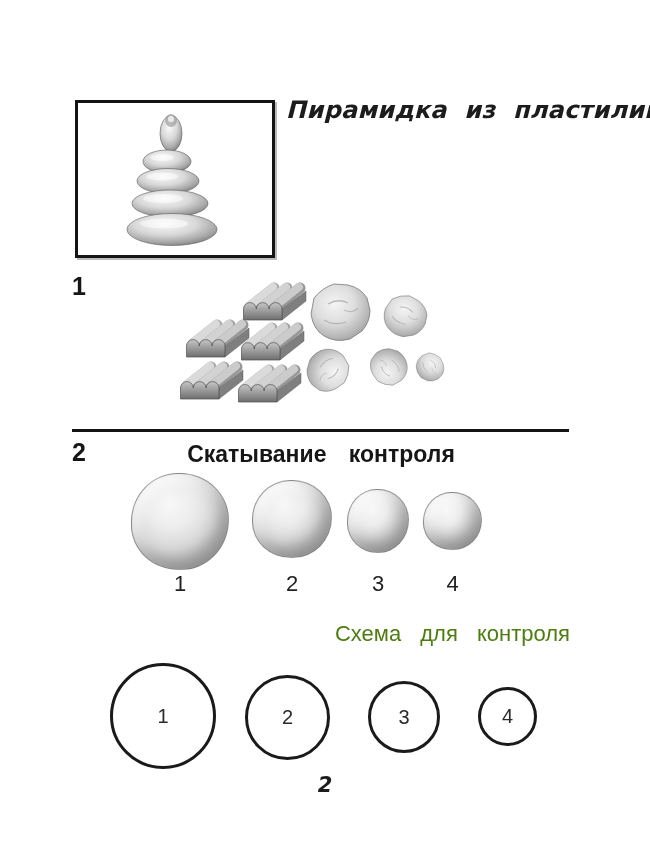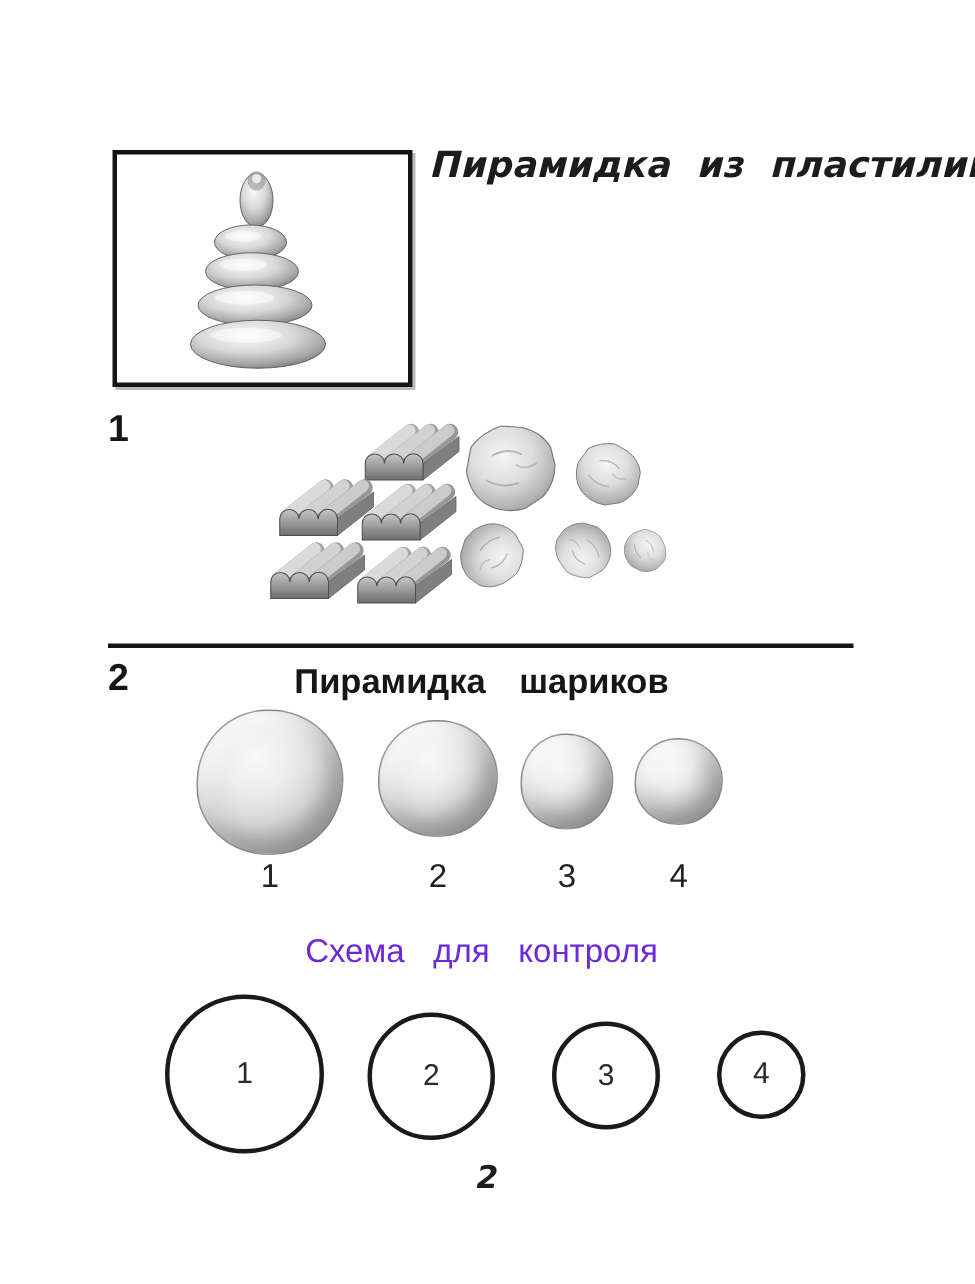--- a/index.html
+++ b/index.html
@@ -104,25 +104,25 @@
   .bl-1 { left: 131px; width: 98px; }
   .bl-2 { left: 252px; width: 80px; }
   .bl-3 { left: 347px; width: 62px; }
   .bl-4 { left: 423px; width: 59px; }
 
   
   .control-title {
     position: absolute;
     left: 72px; top: 621px;
     width: 498px;
-    text-align: center;
+    text-align: right;
     font-size: 22px;
     font-weight: normal;
     word-spacing: 13px;
-    color: #6d28d9;
+    color: #4d7c0f;
   }
   .circle {
     position: absolute;
     border: 3px solid #1a1a1a;
     border-radius: 50%;
     background: #ffffff;
     display: flex;
     align-items: center;
     justify-content: center;
     font-size: 20px;
@@ -223,21 +223,21 @@
     <use href="#lump" transform="translate(170,36)"></use>
     <use href="#lump" transform="translate(235,40) rotate(25) scale(0.72)"></use>
     <use href="#lump" transform="translate(158,94) rotate(140) scale(0.72)"></use>
     <use href="#lump" transform="translate(219,91) rotate(230) scale(0.63)"></use>
     <use href="#lump" transform="translate(260,91) rotate(60) scale(0.48)"></use>
   </svg>
 
   <div class="divider"></div>
 
   <div class="step-num step2-num">2</div>
-  <h2 class="step2-title">Пирамидка шариков</h2>
+  <h2 class="step2-title">Скатывание контроля</h2>
 
   <div class="ball ball-1"></div>
   <div class="ball ball-2"></div>
   <div class="ball ball-3"></div>
   <div class="ball ball-4"></div>
 
   <div class="ball-label bl-1">1</div>
   <div class="ball-label bl-2">2</div>
   <div class="ball-label bl-3">3</div>
   <div class="ball-label bl-4">4</div>

